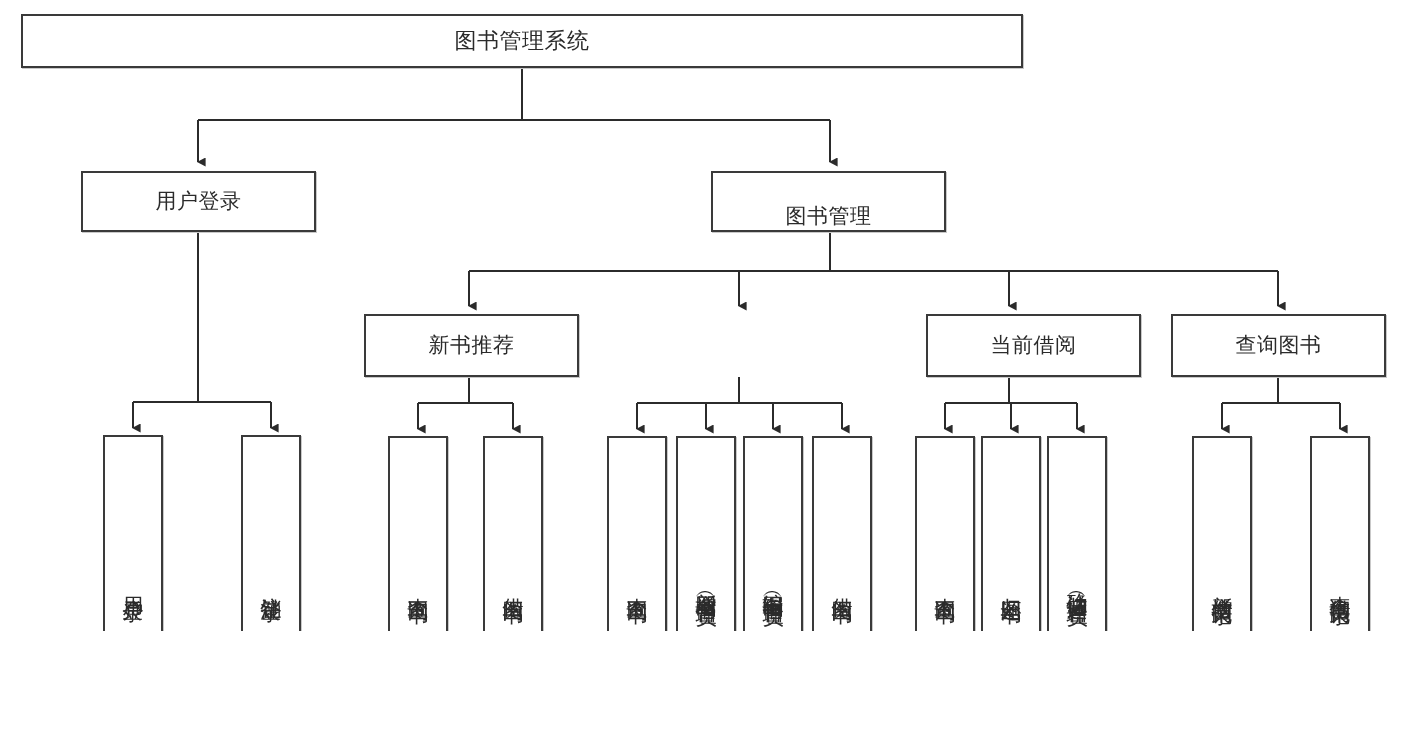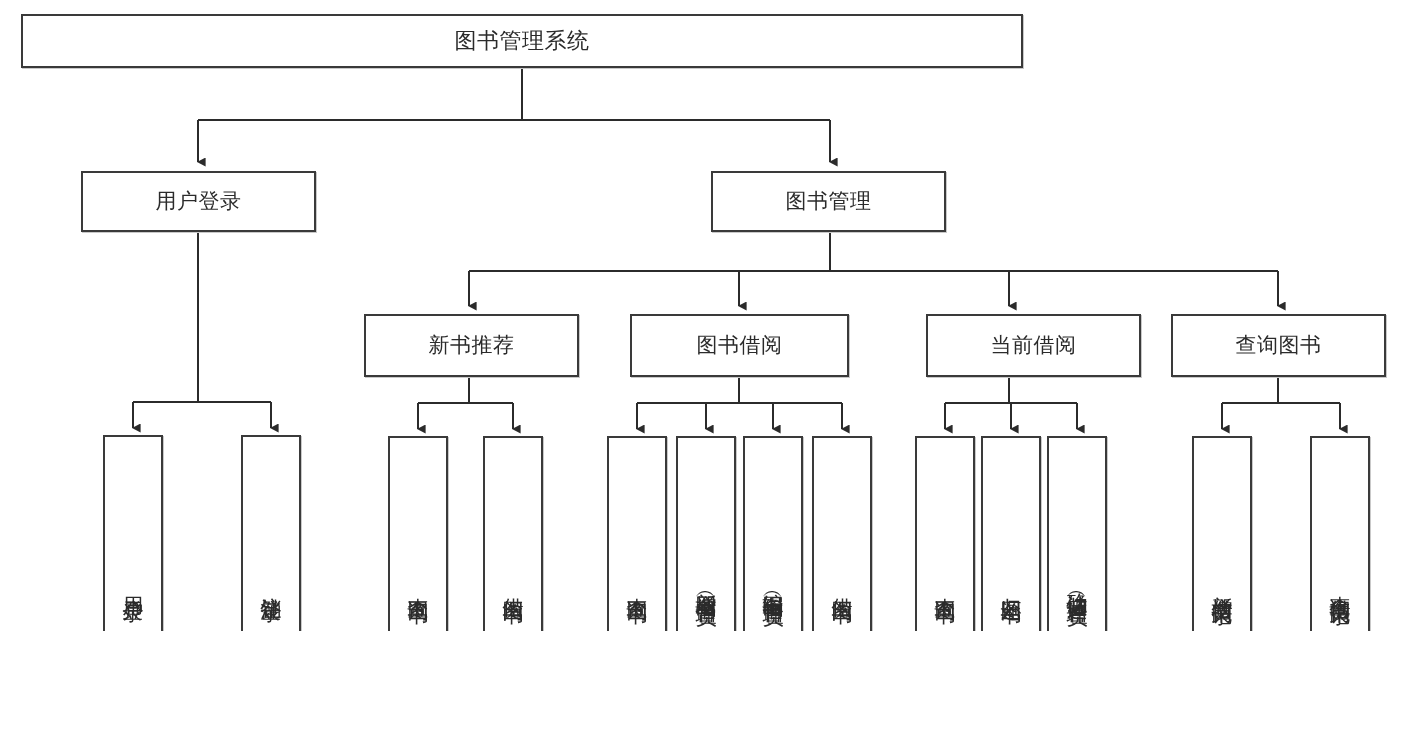--- a/index.html
+++ b/index.html
@@ -134,30 +134,27 @@
     </g>
   </svg>
 
   <div class="node h root" style="left:21px; top:14px; width:1002px; height:54px;">
     <span class="node-label">图书管理系统</span>
   </div>
 
   <div class="node h" style="left:81px; top:171px; width:235px; height:61px;">
     <span class="node-label">用户登录</span>
   </div>
-  <div class="node h" style="left:711px; top:171px; width:235px; height:61px;">
+  <div class="node h" style="left:711px; top:171px; width:235px; height:61px;align-items:flex-end;">
     <span class="node-label">图书管理</span>
   </div>
 
   <div class="node h" style="left:364px; top:314px; width:215px; height:63px;">
     <span class="node-label">新书推荐</span>
   </div>
-  <div class="node h" style="left:630px; top:314px; width:219px; height:63px;">
-    <span class="node-label">图书借阅</span>
-  </div>
   <div class="node h" style="left:926px; top:314px; width:215px; height:63px;">
     <span class="node-label">当前借阅</span>
   </div>
   <div class="node h" style="left:1171px; top:314px; width:215px; height:63px;">
     <span class="node-label">查询图书</span>
   </div>
 
   <div class="node v" style="left:103px; top:435px; width:60px; height:298px;">
     <span class="node-label">用户登录</span>
   </div>

